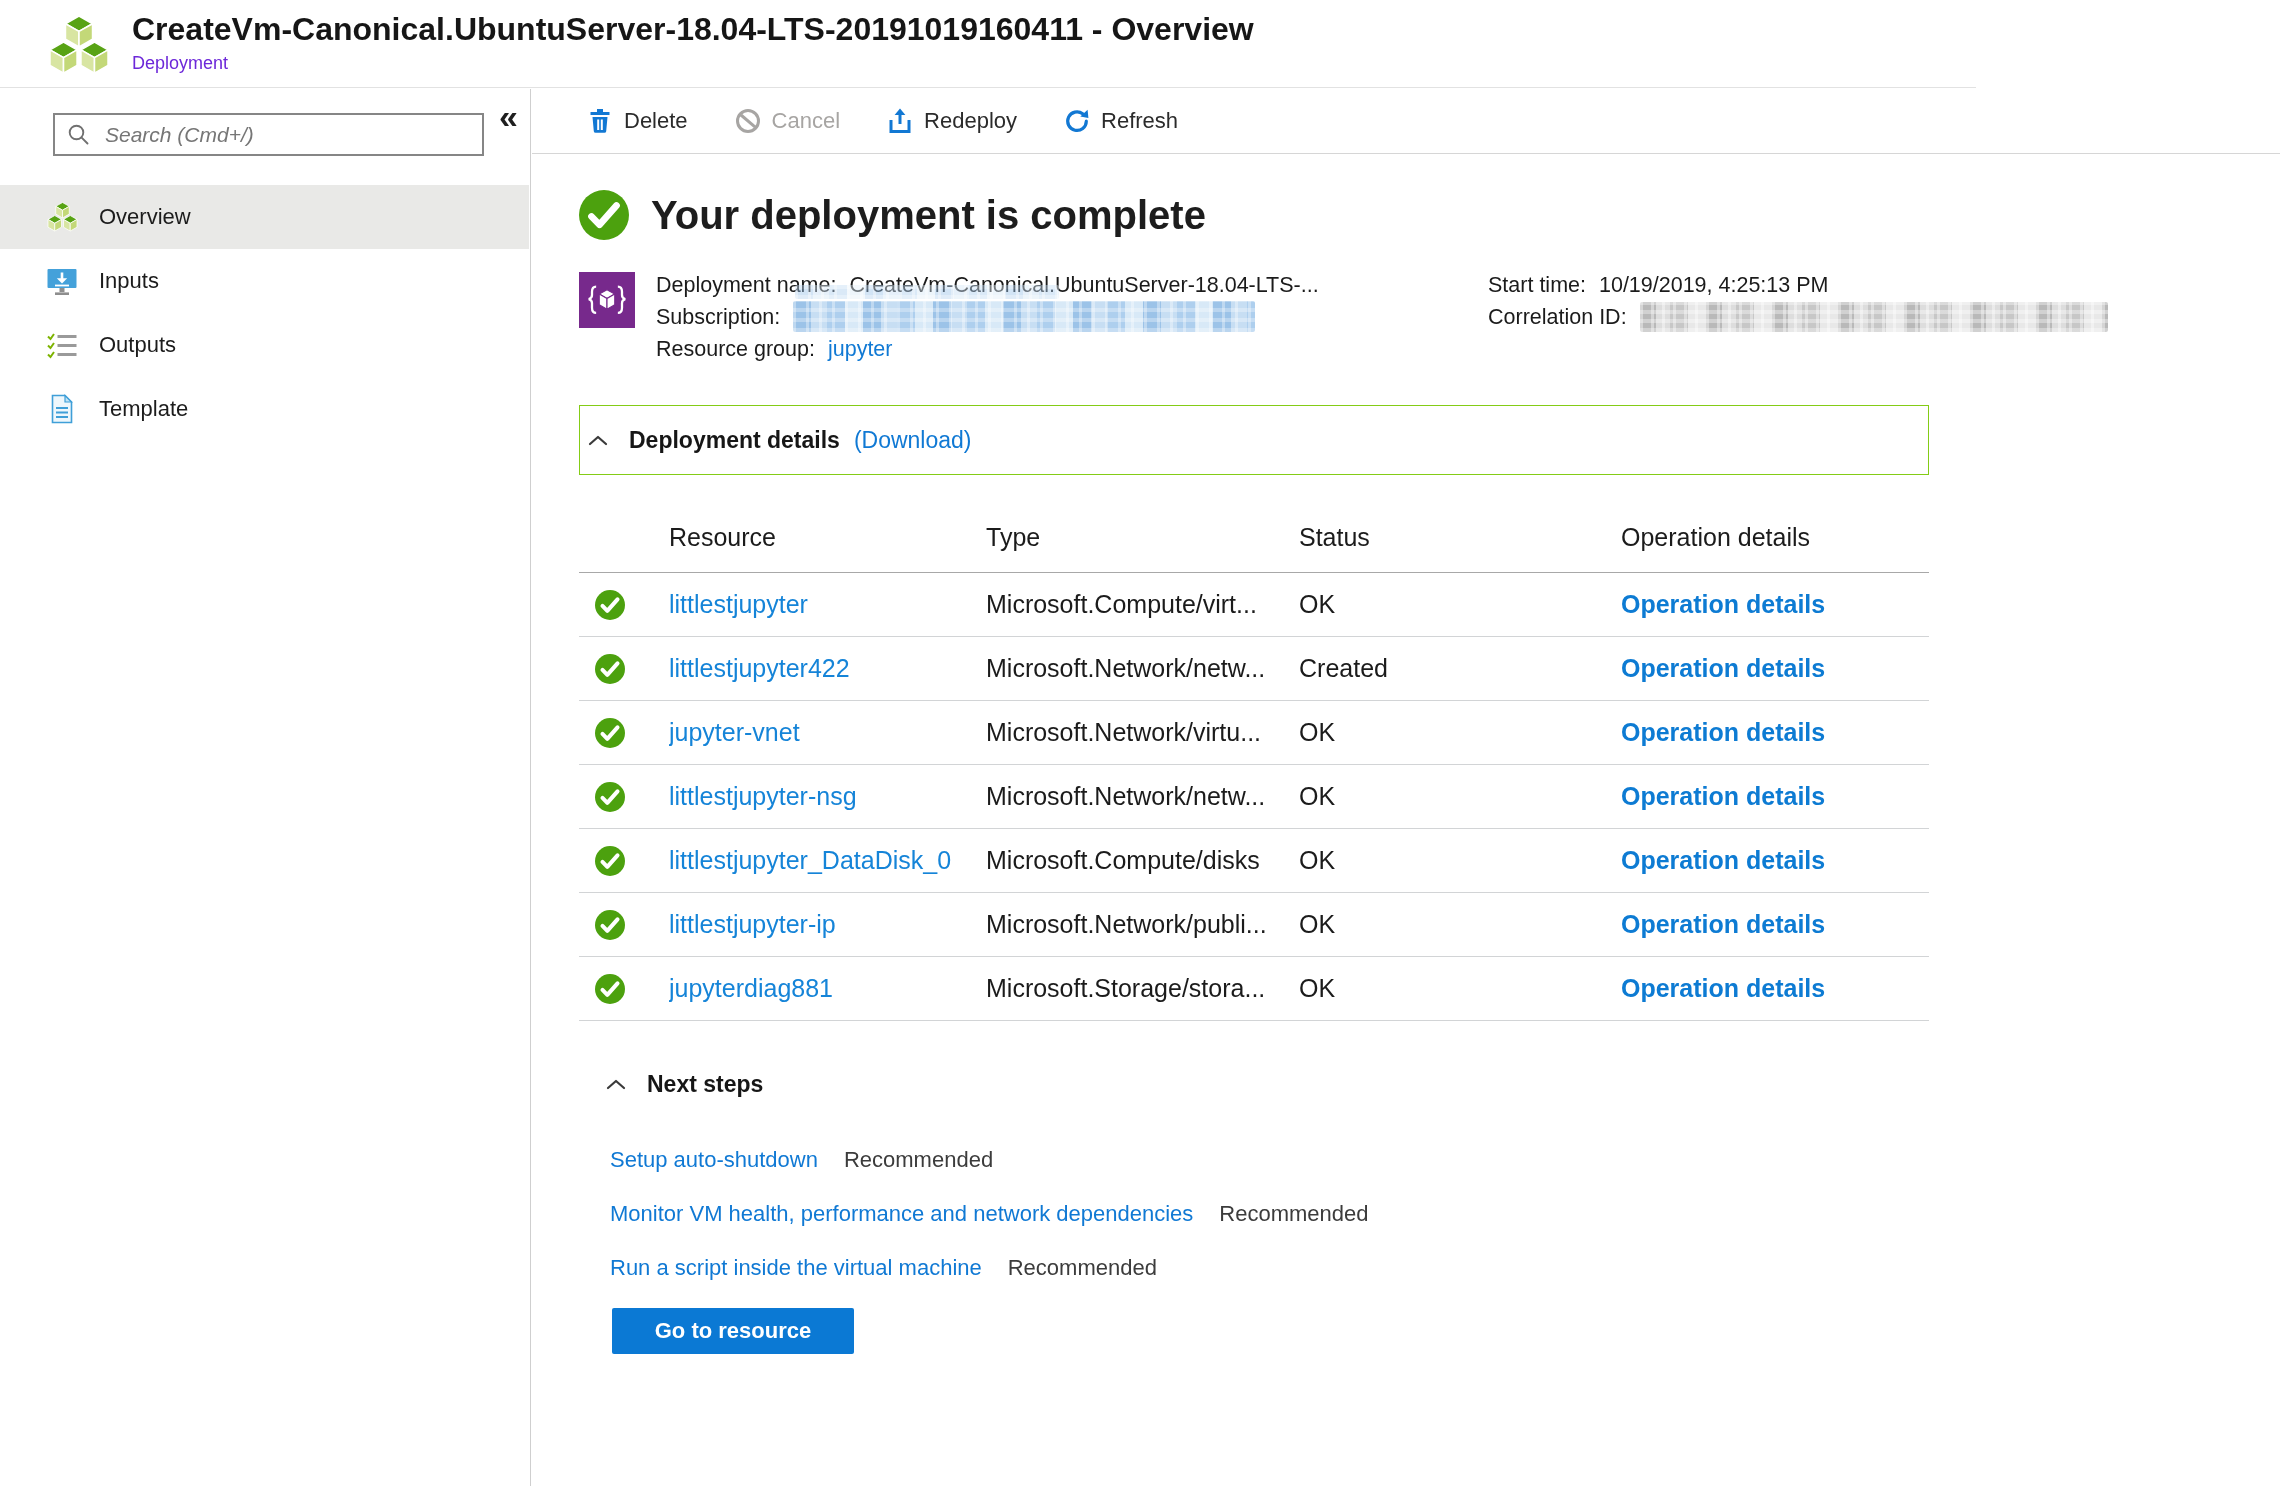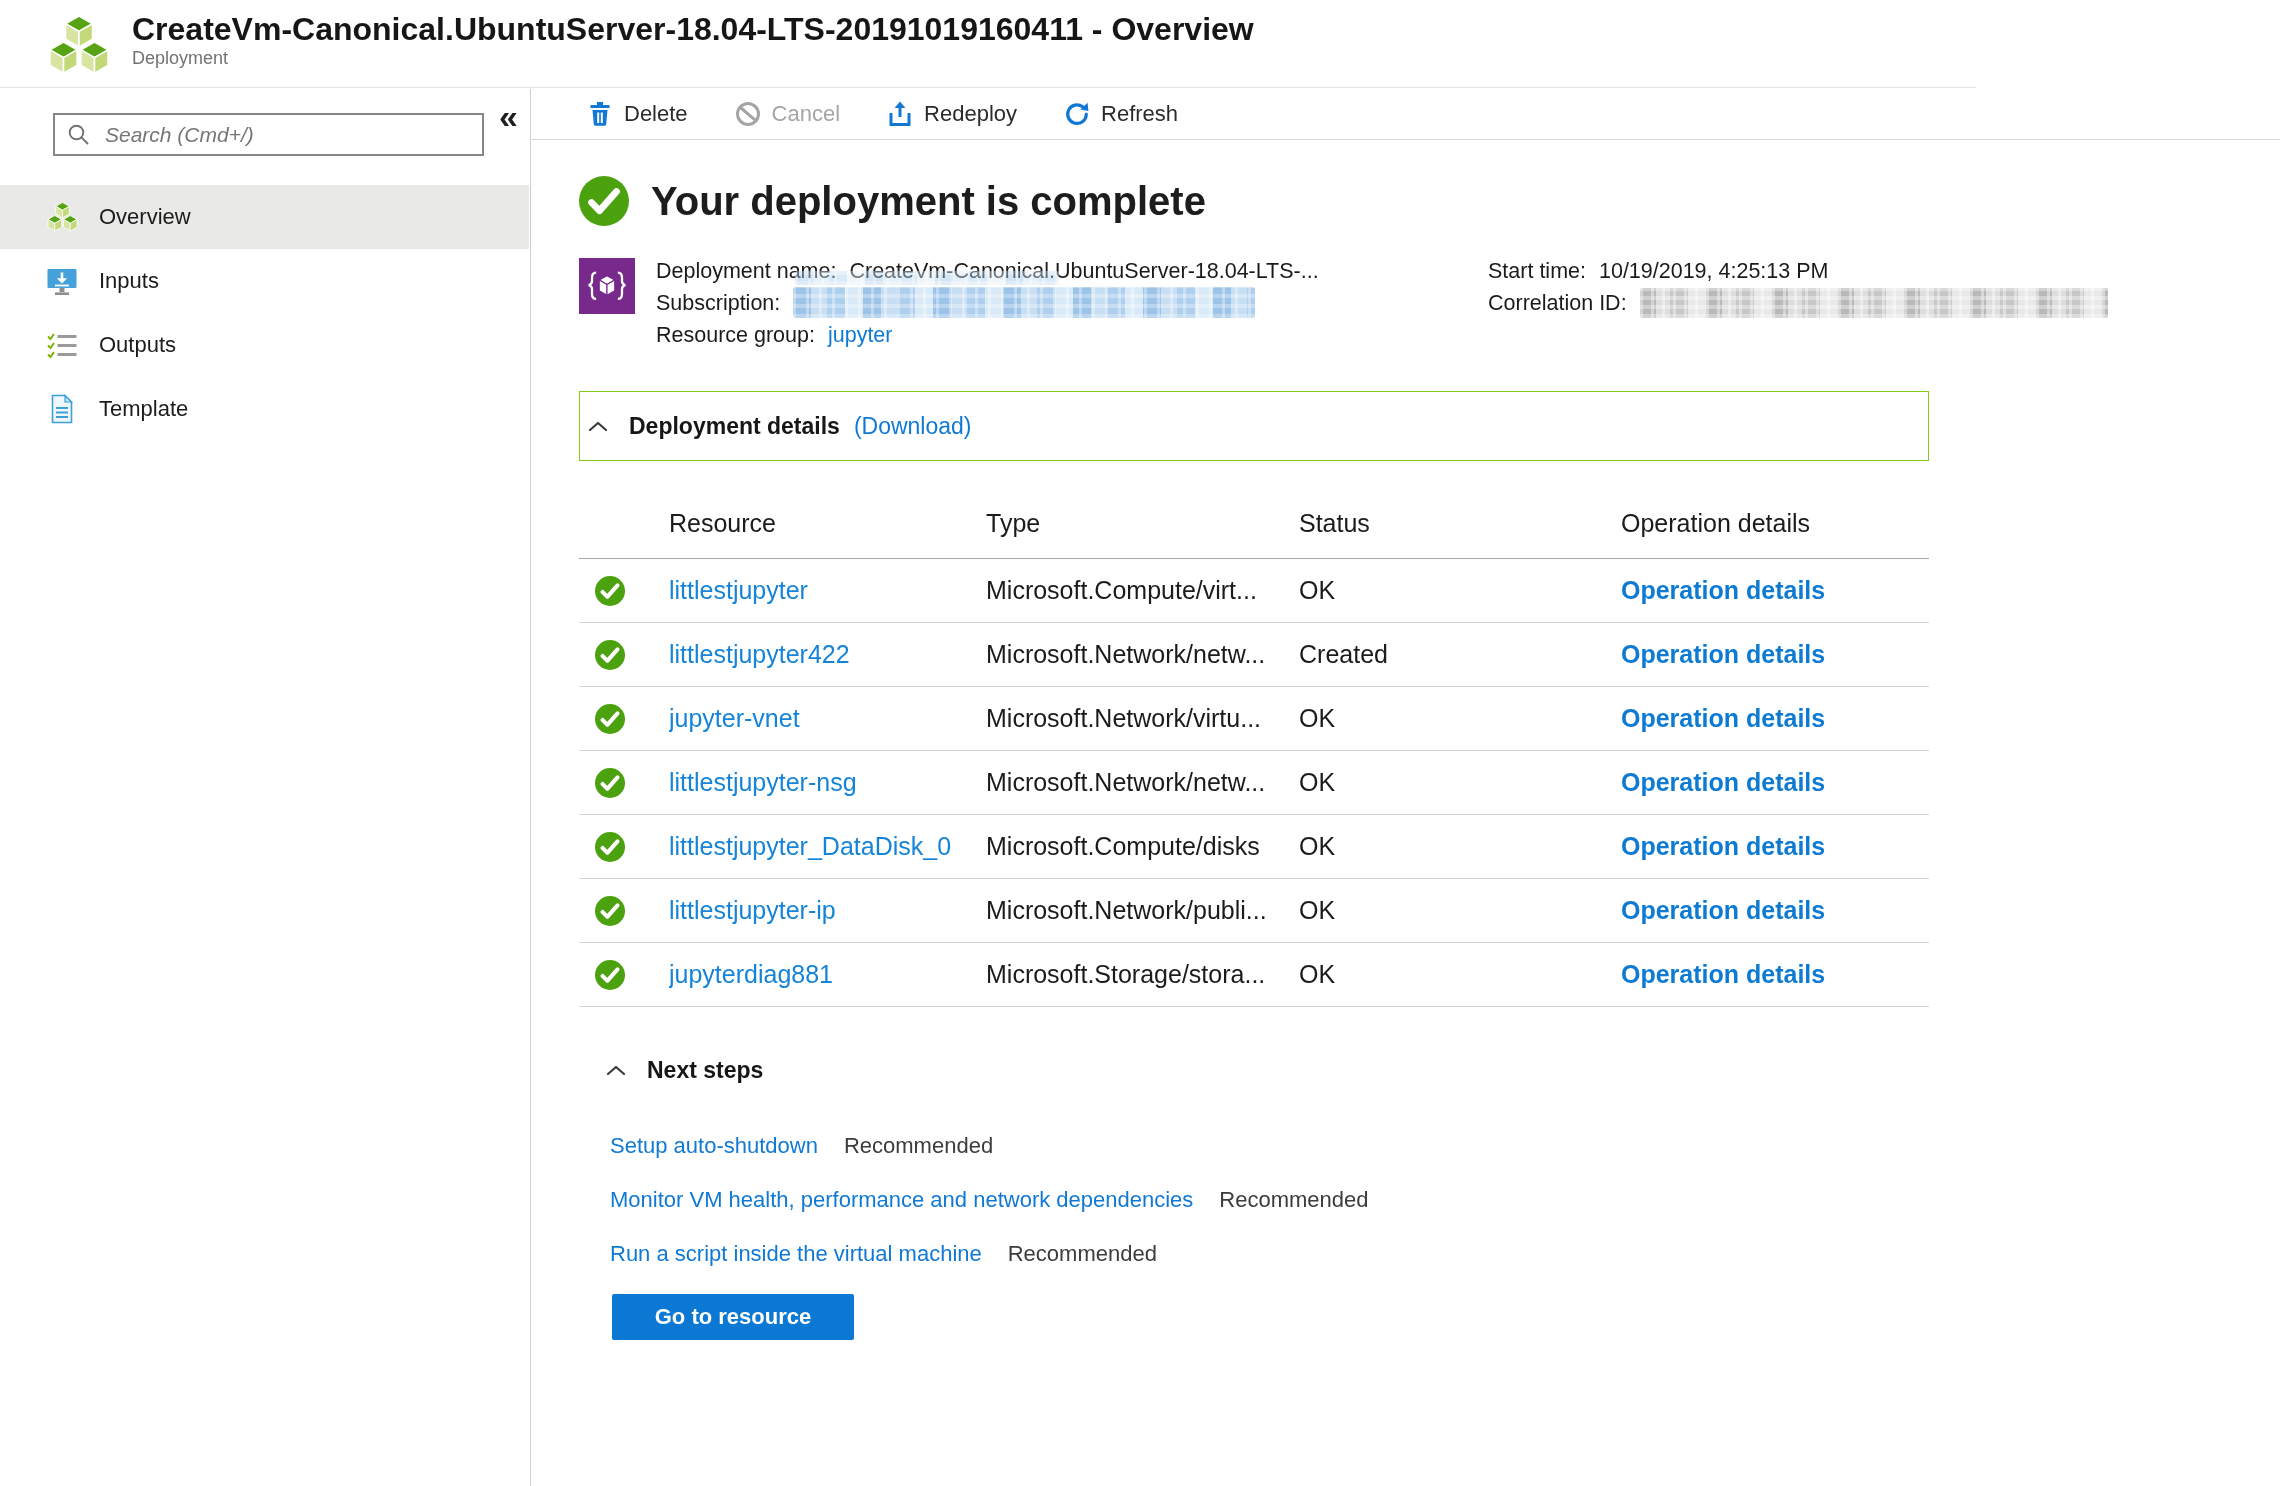--- a/index.html
+++ b/index.html
@@ -5,42 +5,42 @@
   * { box-sizing: border-box; margin: 0; padding: 0; }
   html,body { width:2280px; height:1486px; background:#ffffff; overflow:hidden;
     font-family:"Liberation Sans", sans-serif; color:#1b1b1b; }
 
   
   .page-header { position:absolute; left:0; top:0; width:1976px; height:88px;
     border-bottom:1px solid #e2e2e2; background:#fff; }
   .page-header .logo { position:absolute; left:48px; top:15px; width:62px; height:60px; }
   .header-text { position:absolute; left:132px; top:11px; }
   .header-title { font-size:32px; font-weight:700; color:#161616; line-height:1.15; white-space:nowrap; }
-  .header-subtitle { font-size:18px; color:#737373; }
+  .header-subtitle { font-size:18px; color:#6d28d9; margin-top:5px; }
 
   
   .sidebar { position:absolute; left:0; top:89px; width:531px; bottom:0; background:#fff;
     border-right:1px solid #cfcfcf; }
   .collapse-btn { position:absolute; top:10px; right:12px; font-size:34px; font-weight:700;
     color:#1f1f1f; line-height:1; cursor:pointer; background:none; border:none; }
   .search-box { position:absolute; left:47px; top:24px; width:431px; height:43px;
     border:2px solid #868686; background:#fff; display:flex; align-items:center; padding:0 10px 0 12px;margin-left:6px; }
   .search-box svg { flex:none; }
   .search-box input { flex:1; border:none; outline:none; font-family:"Liberation Sans",sans-serif;
     font-size:21px; font-style:italic; color:#4a4a4a; margin-left:14px; background:transparent; }
   .search-box input::placeholder { color:#767676; font-style:italic; }
   .side-nav { position:absolute; left:0; right:1px; top:96px; }
   .nav-item { height:64px; display:flex; align-items:center; padding-left:46px; cursor:pointer; }
   .nav-item.selected { background:#e9e9e7; }
   .nav-item .nav-icon { width:32px; height:32px; flex:none; display:flex; align-items:center; justify-content:center; }
   .nav-item .nav-label { margin-left:21px; font-size:22px; color:#1c1c1c; }
 
   
   .content { position:absolute; left:532px; top:89px; right:0; bottom:0; background:#fff; }
-  .toolbar { height:51px; border-bottom:1px solid #d6d6d6; display:flex; align-items:center;
+  .toolbar { height:65px; border-bottom:1px solid #d6d6d6; display:flex; align-items:center;
     padding-left:55px; }
   .tb-btn { display:flex; align-items:center; margin-right:47px; background:none; border:none;
     cursor:pointer; font-family:"Liberation Sans",sans-serif; }
   .tb-btn .tb-label { margin-left:11px; font-size:22px; color:#2b2b2b; }
   .tb-btn.disabled { cursor:default; }
   .tb-btn.disabled .tb-label { color:#a7a5a3; }
 
   .main { padding:36px 0 0 47px; width:1397px; }
 
   .status-row { display:flex; align-items:center; }

